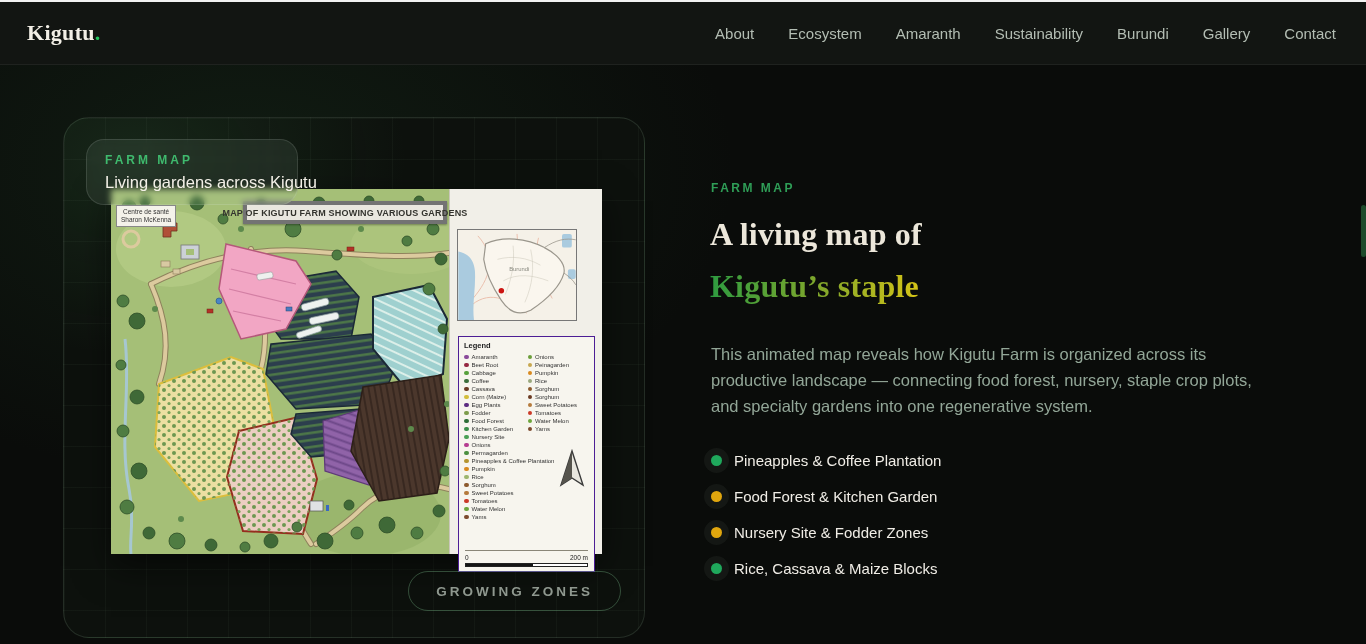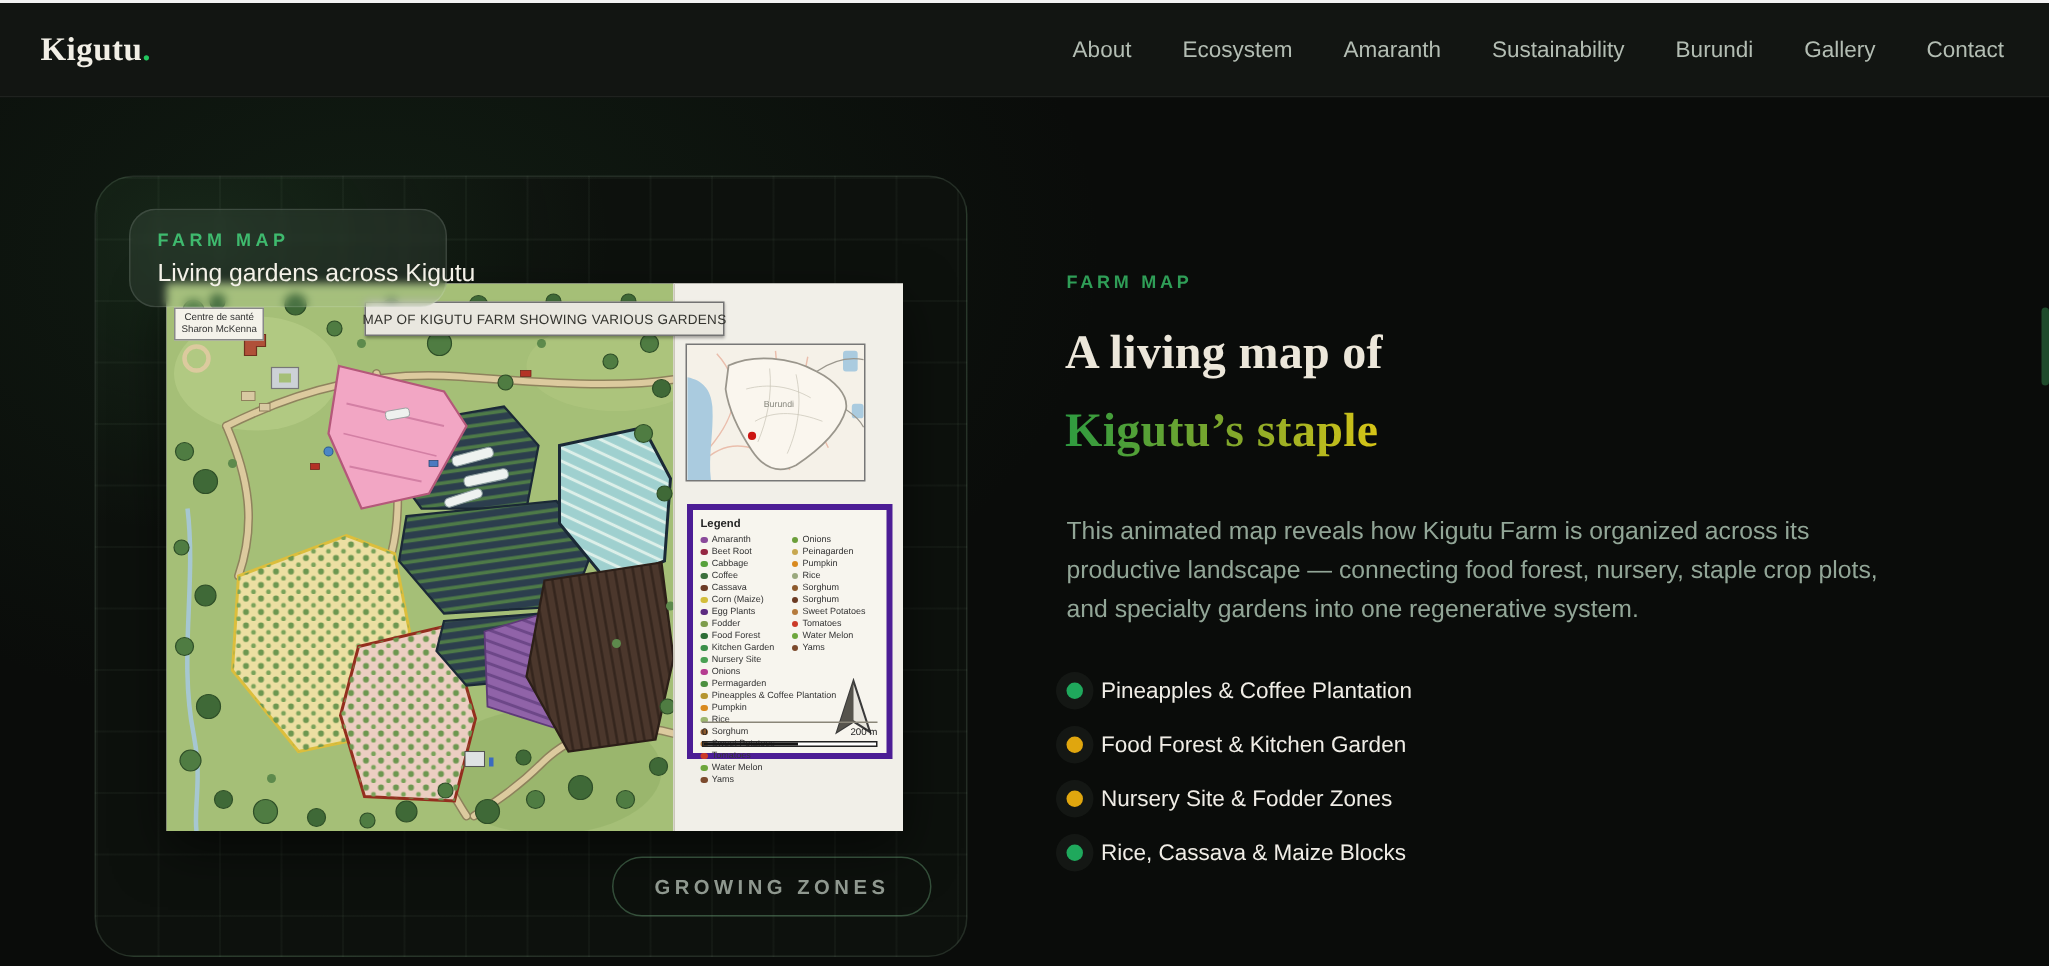--- a/index.html
+++ b/index.html
@@ -32,37 +32,37 @@
   .badge { position:absolute; left:22px; top:21px; width:212px; min-height:66px; z-index:6;
            background:rgba(170,200,175,0.10); border:1px solid rgba(255,255,255,0.12);
            border-radius:18px; padding:13px 18px 12px; backdrop-filter:blur(3px); }
   .badge-eyebrow { color:#3fba6e; font-size:12px; font-weight:bold; letter-spacing:3px; }
   .badge-title { color:#f4f1e8; font-size:16.5px; margin-top:6px; white-space:nowrap; }
 
   
   .map { position:absolute; left:47px; top:71px; width:491px; height:365px;
          background:#f1efe8; box-shadow:0 12px 34px rgba(0,0,0,0.55); }
   .art { position:absolute; left:0; top:0; width:338px; height:365px; display:block; }
-  .banner { position:absolute; left:132px; top:12px; width:240px; height:23px; z-index:3;
-            background:#e9e7df; border:1px solid #737373; box-shadow:0 1px 2px rgba(0,0,0,0.35);
-            font-size:9px; font-weight:normal; color:#33332e; letter-spacing:0.2px;
+  .banner { position:absolute; left:132px; top:12px; width:204px; height:23px; z-index:3;
+            background:#e9e7df; border:4px solid #737373; box-shadow:0 1px 2px rgba(0,0,0,0.35);
+            font-size:9px; font-weight:bold; color:#33332e; letter-spacing:0.2px;
             display:flex; align-items:center; justify-content:center; white-space:nowrap; }
   .site-label { position:absolute; left:5px; top:16px; z-index:3; background:#f4f2ea;
                 border:1px solid #888; padding:2px 4px; font-size:6.5px; line-height:8px;
                 color:#333; text-align:center; }
 
   
   .panel { position:absolute; left:338px; top:0; width:153px; height:365px;
            background:#f1efe8; border-left:1px solid #cac6ba; }
   .inset { position:absolute; left:7px; top:40px; width:120px; height:92px;
            border:1.5px solid #777; background:#f5f1e8; }
   .inset svg { display:block; width:100%; height:100%; }
 
-  .legend-box { position:absolute; left:8px; top:147px; width:137px; height:170px;
-                background:#f7f5ee; border:4px solid #4c1d95; padding:4px 5px; }
+  .legend-box { position:absolute; left:8px; top:147px; width:137px; height:236px;
+                background:#f7f5ee; border:1px solid #4c1d95; padding:4px 5px; }
   .legend-title { font-size:7.5px; font-weight:bold; color:#222; }
   .legend-cols { display:flex; gap:2px; margin-top:3px; }
   .lcol { flex:1; min-width:0; }
   .lrow { display:flex; align-items:center; gap:3px; height:8px; }
   .ldot { width:4.5px; height:4.5px; border-radius:50%; flex:0 0 auto; }
   .llab { font-size:6px; color:#333; white-space:nowrap; }
   .compass { position:absolute; right:5px; top:112px; }
   .lscale { position:absolute; left:6px; right:6px; bottom:4px; border-top:1px solid #8a8678; padding-top:3px; }
   .lscale-labels { display:flex; justify-content:space-between; font-size:6.5px; color:#222; }
   .lscale-bar { margin-top:2px; height:4px; border:1px solid #222;

